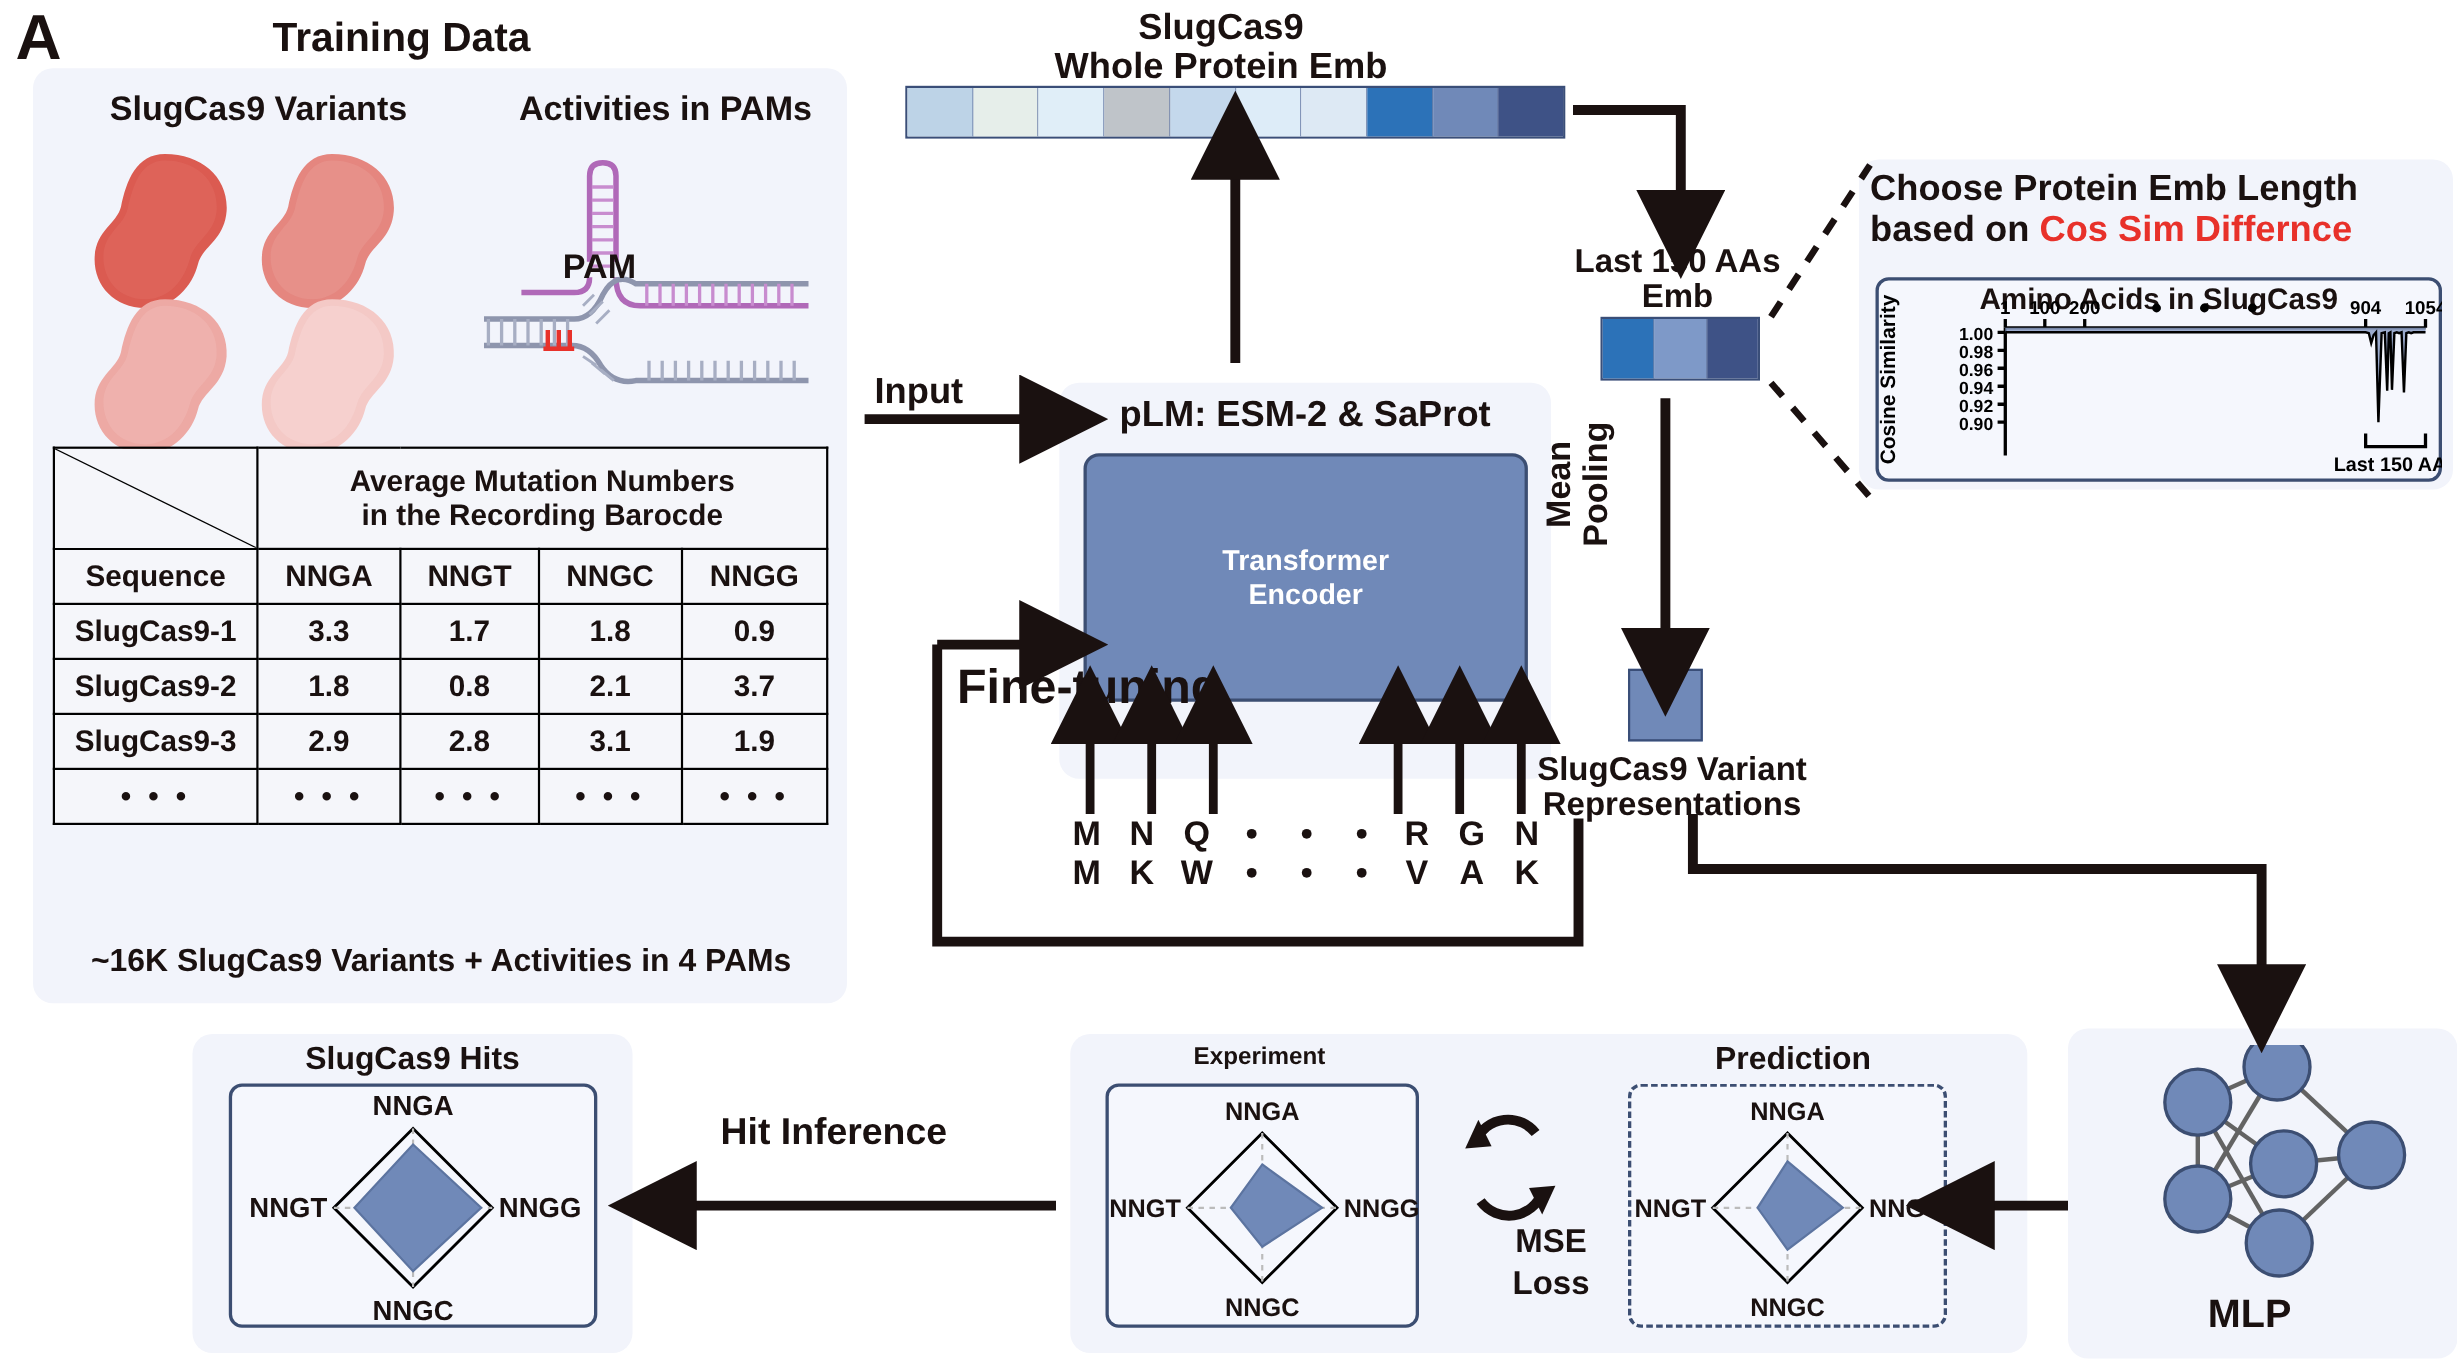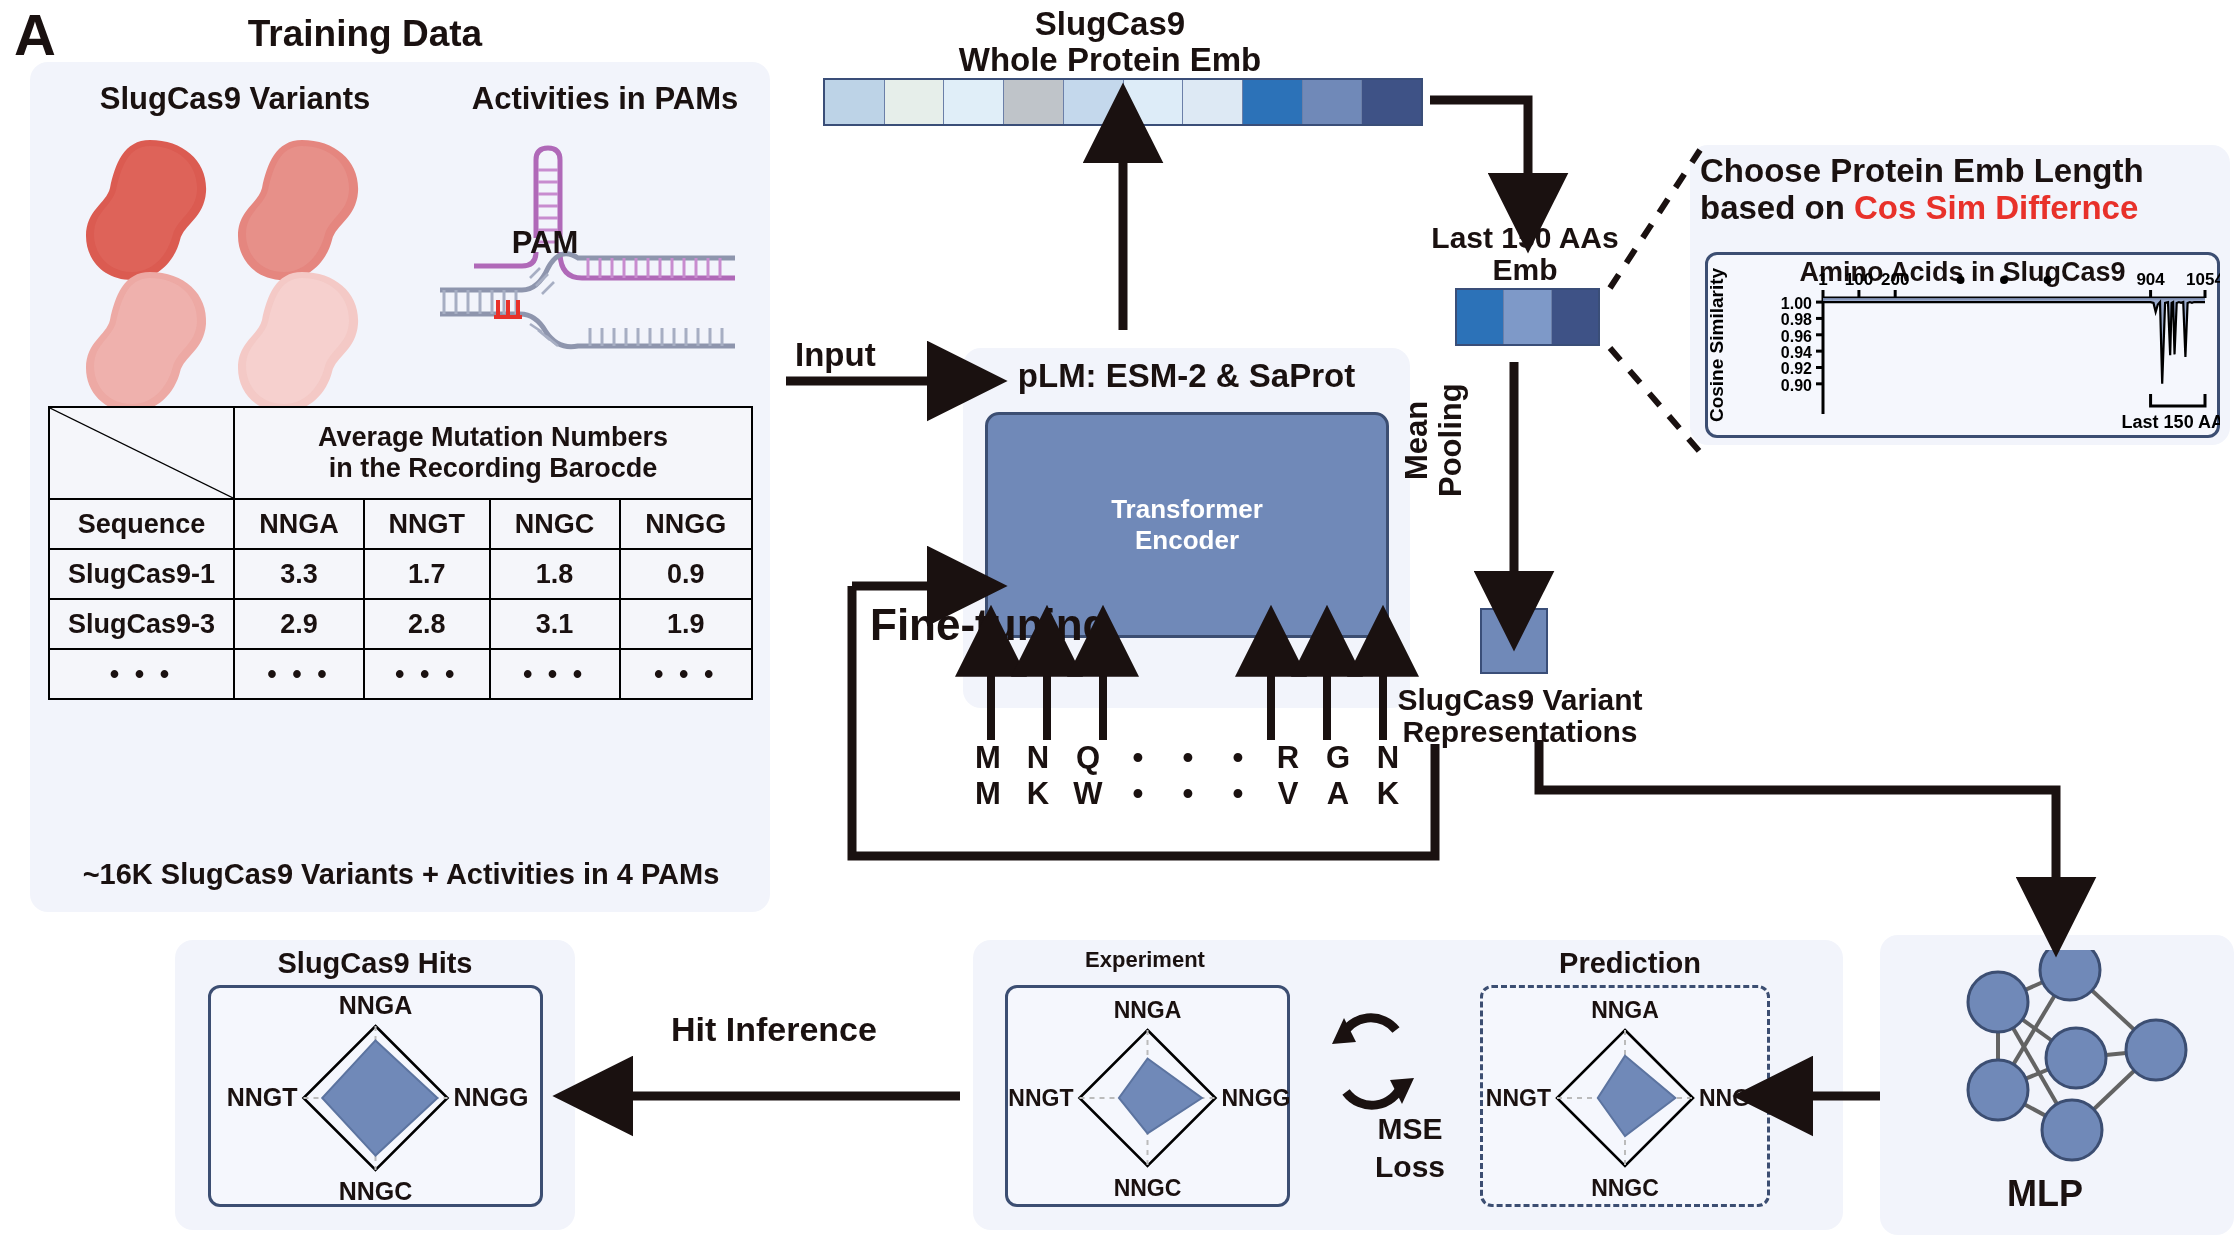--- a/index.html
+++ b/index.html
@@ -87,21 +87,21 @@
                background:#f5f7fd; border:3px solid #3c4e72; border-radius:12px; }
 
   #exp-panel { left:973px; top:940px; width:870px; height:290px; }
   #exp-title { left:1000px; top:948px; width:290px; font-size:22px; }
   #pred-title { left:1485px; top:948px; width:290px; font-size:29px; }
   #exp-card { left:1005px; top:985px; width:285px; height:222px;
               background:#f5f7fd; border:3px solid #3c4e72; border-radius:12px; }
   #pred-card { left:1480px; top:985px; width:290px; height:222px;
                background:#f5f7fd; border:3px dashed #3c4e72; border-radius:12px; }
   #mse-label { left:1355px; top:1110px; width:110px; font-size:30px; font-weight:bold; text-align:center; line-height:1.25; }
-  #hit-inf-label { left:655px; top:1010px; font-size:34px; font-weight:bold;margin-left:16px; }
+  #hit-inf-label { left:655px; top:1010px; font-size:34px; font-weight:bold; }
 
   #mlp-panel { left:1880px; top:935px; width:354px; height:300px; }
   #mlp-label { left:1880px; top:1175px; width:330px; font-size:36px; }
   svg.ovl { position:absolute; left:0; top:0; pointer-events:none; }
 </style>
 </head>
 <body>
 
 <div class="abs ttl" id="panelA-letter">A</div>
 <div class="abs ttl" id="training-title">Training Data</div>
@@ -227,20 +227,27 @@
     <td>NNGT</td>
     <td>NNGC</td>
     <td>NNGG</td>
   </tr>
   <tr>
     <td class="seqcol">SlugCas9-1</td>
     <td>3.3</td>
     <td>1.7</td>
     <td>1.8</td>
     <td>0.9</td>
+  </tr>
+  <tr>
+    <td class="seqcol">SlugCas9-2</td>
+    <td>1.8</td>
+    <td>0.8</td>
+    <td>2.1</td>
+    <td>3.7</td>
   </tr>
   <tr>
     <td class="seqcol">SlugCas9-3</td>
     <td>2.9</td>
     <td>2.8</td>
     <td>3.1</td>
     <td>1.9</td>
   </tr>
   <tr>
     <td class="seqcol dots3">• • •</td>

